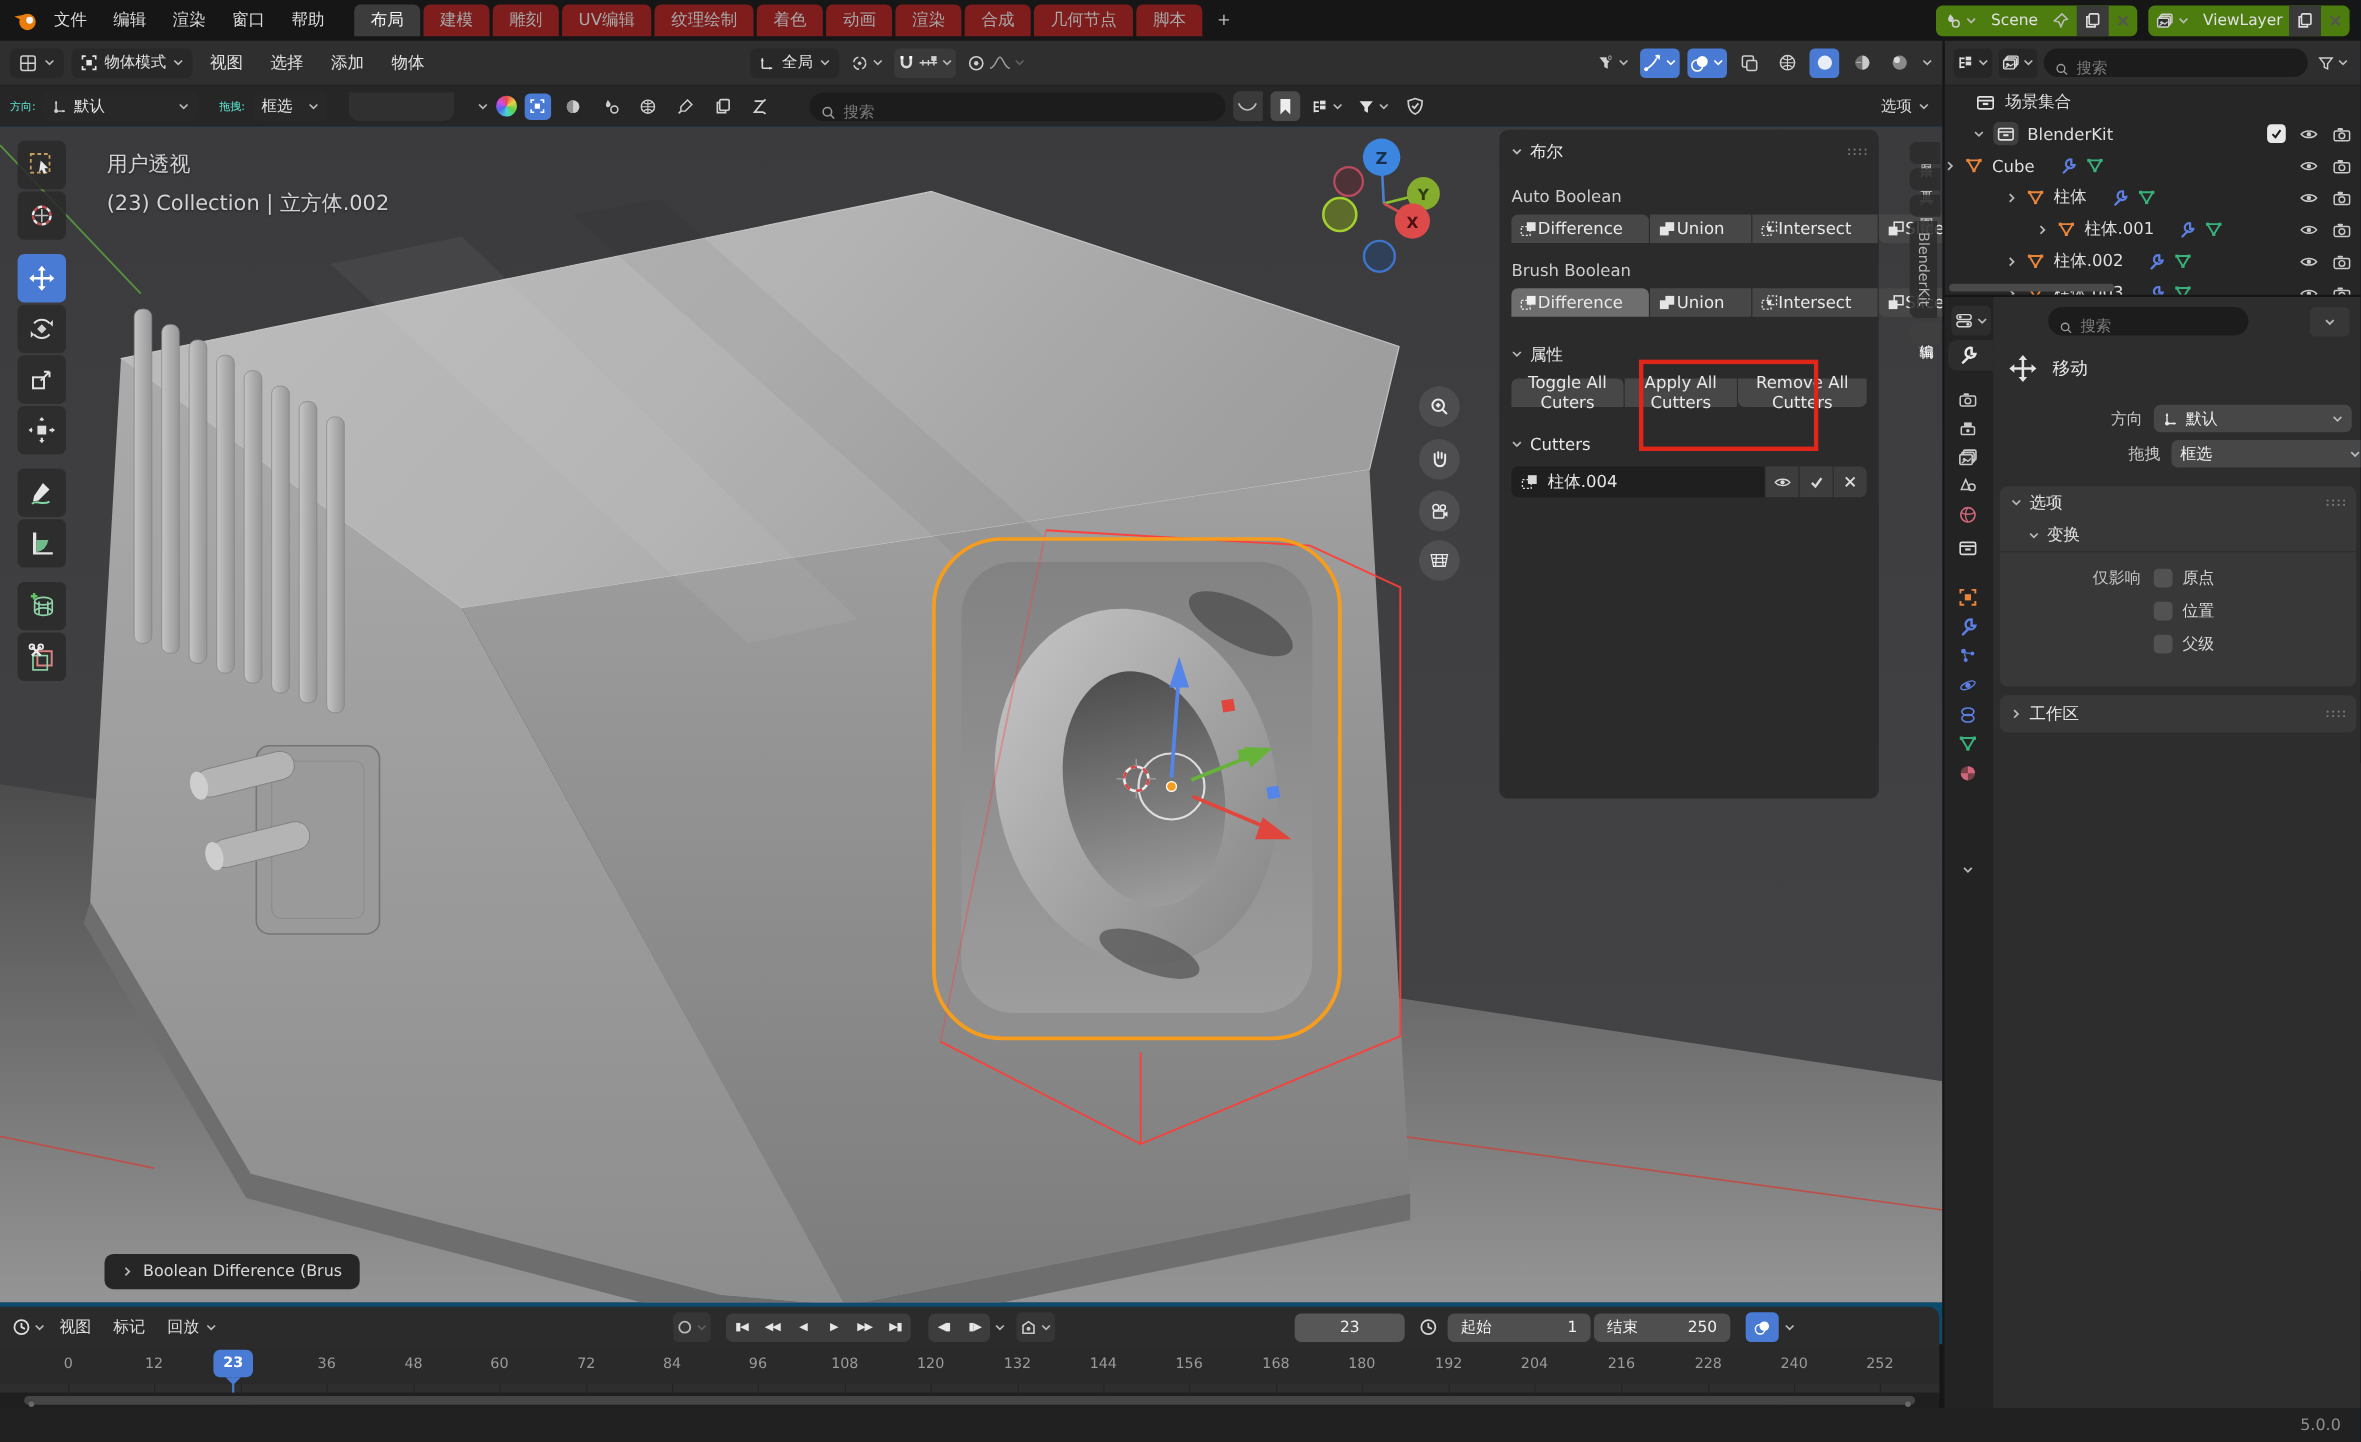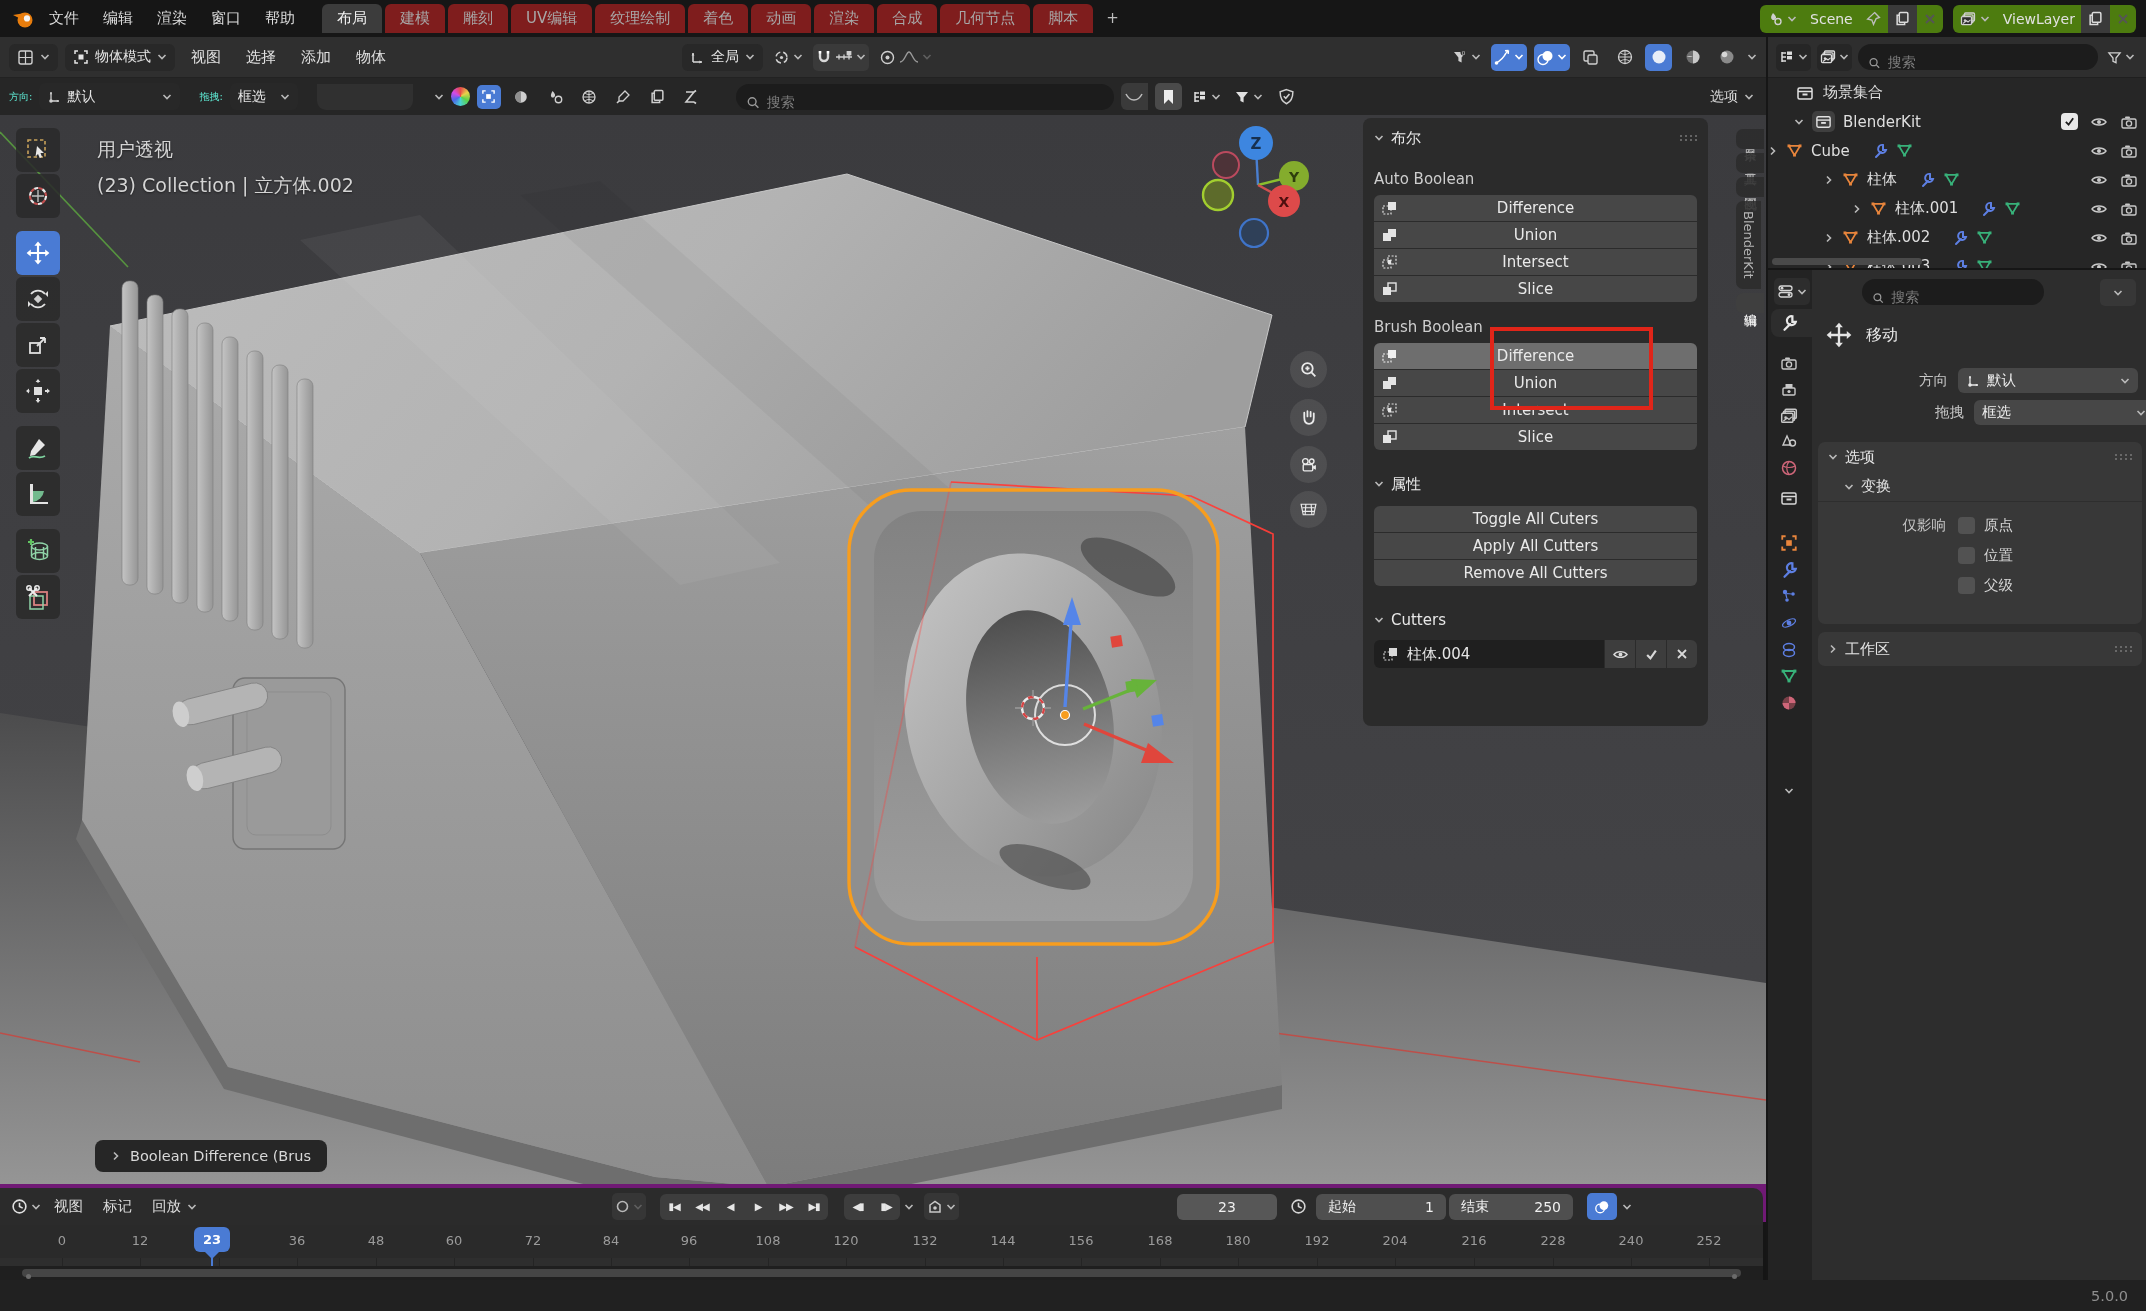--- a/index.html
+++ b/index.html
@@ -26,35 +26,35 @@
   .dd{display:flex;align-items:center;gap:6px;background:#282828;border-radius:6px;height:27px;padding:0 8px;font-size:14px;color:#e4e4e4}
   .hmenu{font-size:15px;color:#e0e0e0;padding:3px 9px}
   .icobtn{display:flex;align-items:center;justify-content:center;height:27px;min-width:27px;border-radius:5px;color:#cfcfcf;gap:3px;padding:0 3px}
   .icobtn.on{background:#4a7bd4;color:#fff}
   .searchbox{display:flex;align-items:flex-end;gap:7px;background:#1c1c1c;border-radius:13px;height:26px;padding:0 10px}
   .searchbox input{background:transparent;border:none;outline:none;color:#bdbdbd;font-size:14px;font-family:inherit;width:100%}
   .searchbox input::placeholder{color:#7c7c7c}
   .lbl{font-size:10px;color:#5eead4}
 
   
-  #viewport{position:absolute;top:115px;left:0;width:1766px;height:1107px;background:#701a75;overflow:hidden}
+  #viewport{position:absolute;top:115px;left:0;width:1766px;height:1107px;background:#0c4a6e;overflow:hidden}
   .vp-overlay-text{position:absolute;left:97px;top:16px;font-size:19px;color:#d4d4d4;text-shadow:0 1px 2px rgba(0,0,0,.5);line-height:1.9}
   #toolbar-left{position:absolute;left:16px;top:13px;display:flex;flex-direction:column;gap:2px}
   .tbtn{width:44px;height:44px;background:#2b2b2bde;display:flex;align-items:center;justify-content:center;border-radius:6px}
   .tbtn.active{background:#4a7bd4}
   .tgap{height:9px}
   #op-box{position:absolute;left:95px;top:1025px;height:32px;background:#1b1b1be6;border-radius:8px;display:flex;align-items:center;gap:9px;padding:0 16px;font-size:14.5px;color:#d8d8d8}
   .circ-btn{position:absolute;width:37px;height:37px;border-radius:50%;background:#6e6e6e59;display:flex;align-items:center;justify-content:center}
 
   
   #npanel{position:absolute;left:1363px;top:3px;width:345px;height:608px;background:#2a2a2af2;border-radius:8px;padding:8px 11px;font-size:15px}
   .np-head{display:flex;align-items:center;gap:7px;color:#e8e8e8;height:24px}
   .np-grip{margin-left:auto;color:#787878;font-size:11px;letter-spacing:1px}
   .np-label{color:#cecece;margin-top:20px;margin-bottom:7px}
-  .np-stack{display:flex;flex-direction:column;gap:1px}
+  .np-stack{display:flex;flex-direction:row;gap:1px}
   .np-btn{height:26px;background:#474747;display:flex;align-items:center;color:#e9e9e9;position:relative}
   .np-btn .cap{flex:1;text-align:center;padding-right:24px}
   .np-btn .bic{width:17px;height:17px;margin-left:7px}
   .np-btn:first-child{border-radius:6px 6px 0 0}
   .np-btn:last-child{border-radius:0 0 6px 6px}
   .np-btn.hover{background:#6e6e6e}
   .np-cutrow{display:flex;align-items:center;gap:1px;margin-top:8px;height:28px}
   .np-cutname{flex:1;display:flex;align-items:center;gap:8px;background:#1f1f1f;height:100%;border-radius:6px 0 0 6px;padding:0 8px;color:#e6e6e6}
   .np-sq{width:30px;height:100%;background:#3d3d3d;display:flex;align-items:center;justify-content:center;color:#d9d9d9}
   .np-sq.last{border-radius:0 6px 6px 0}

